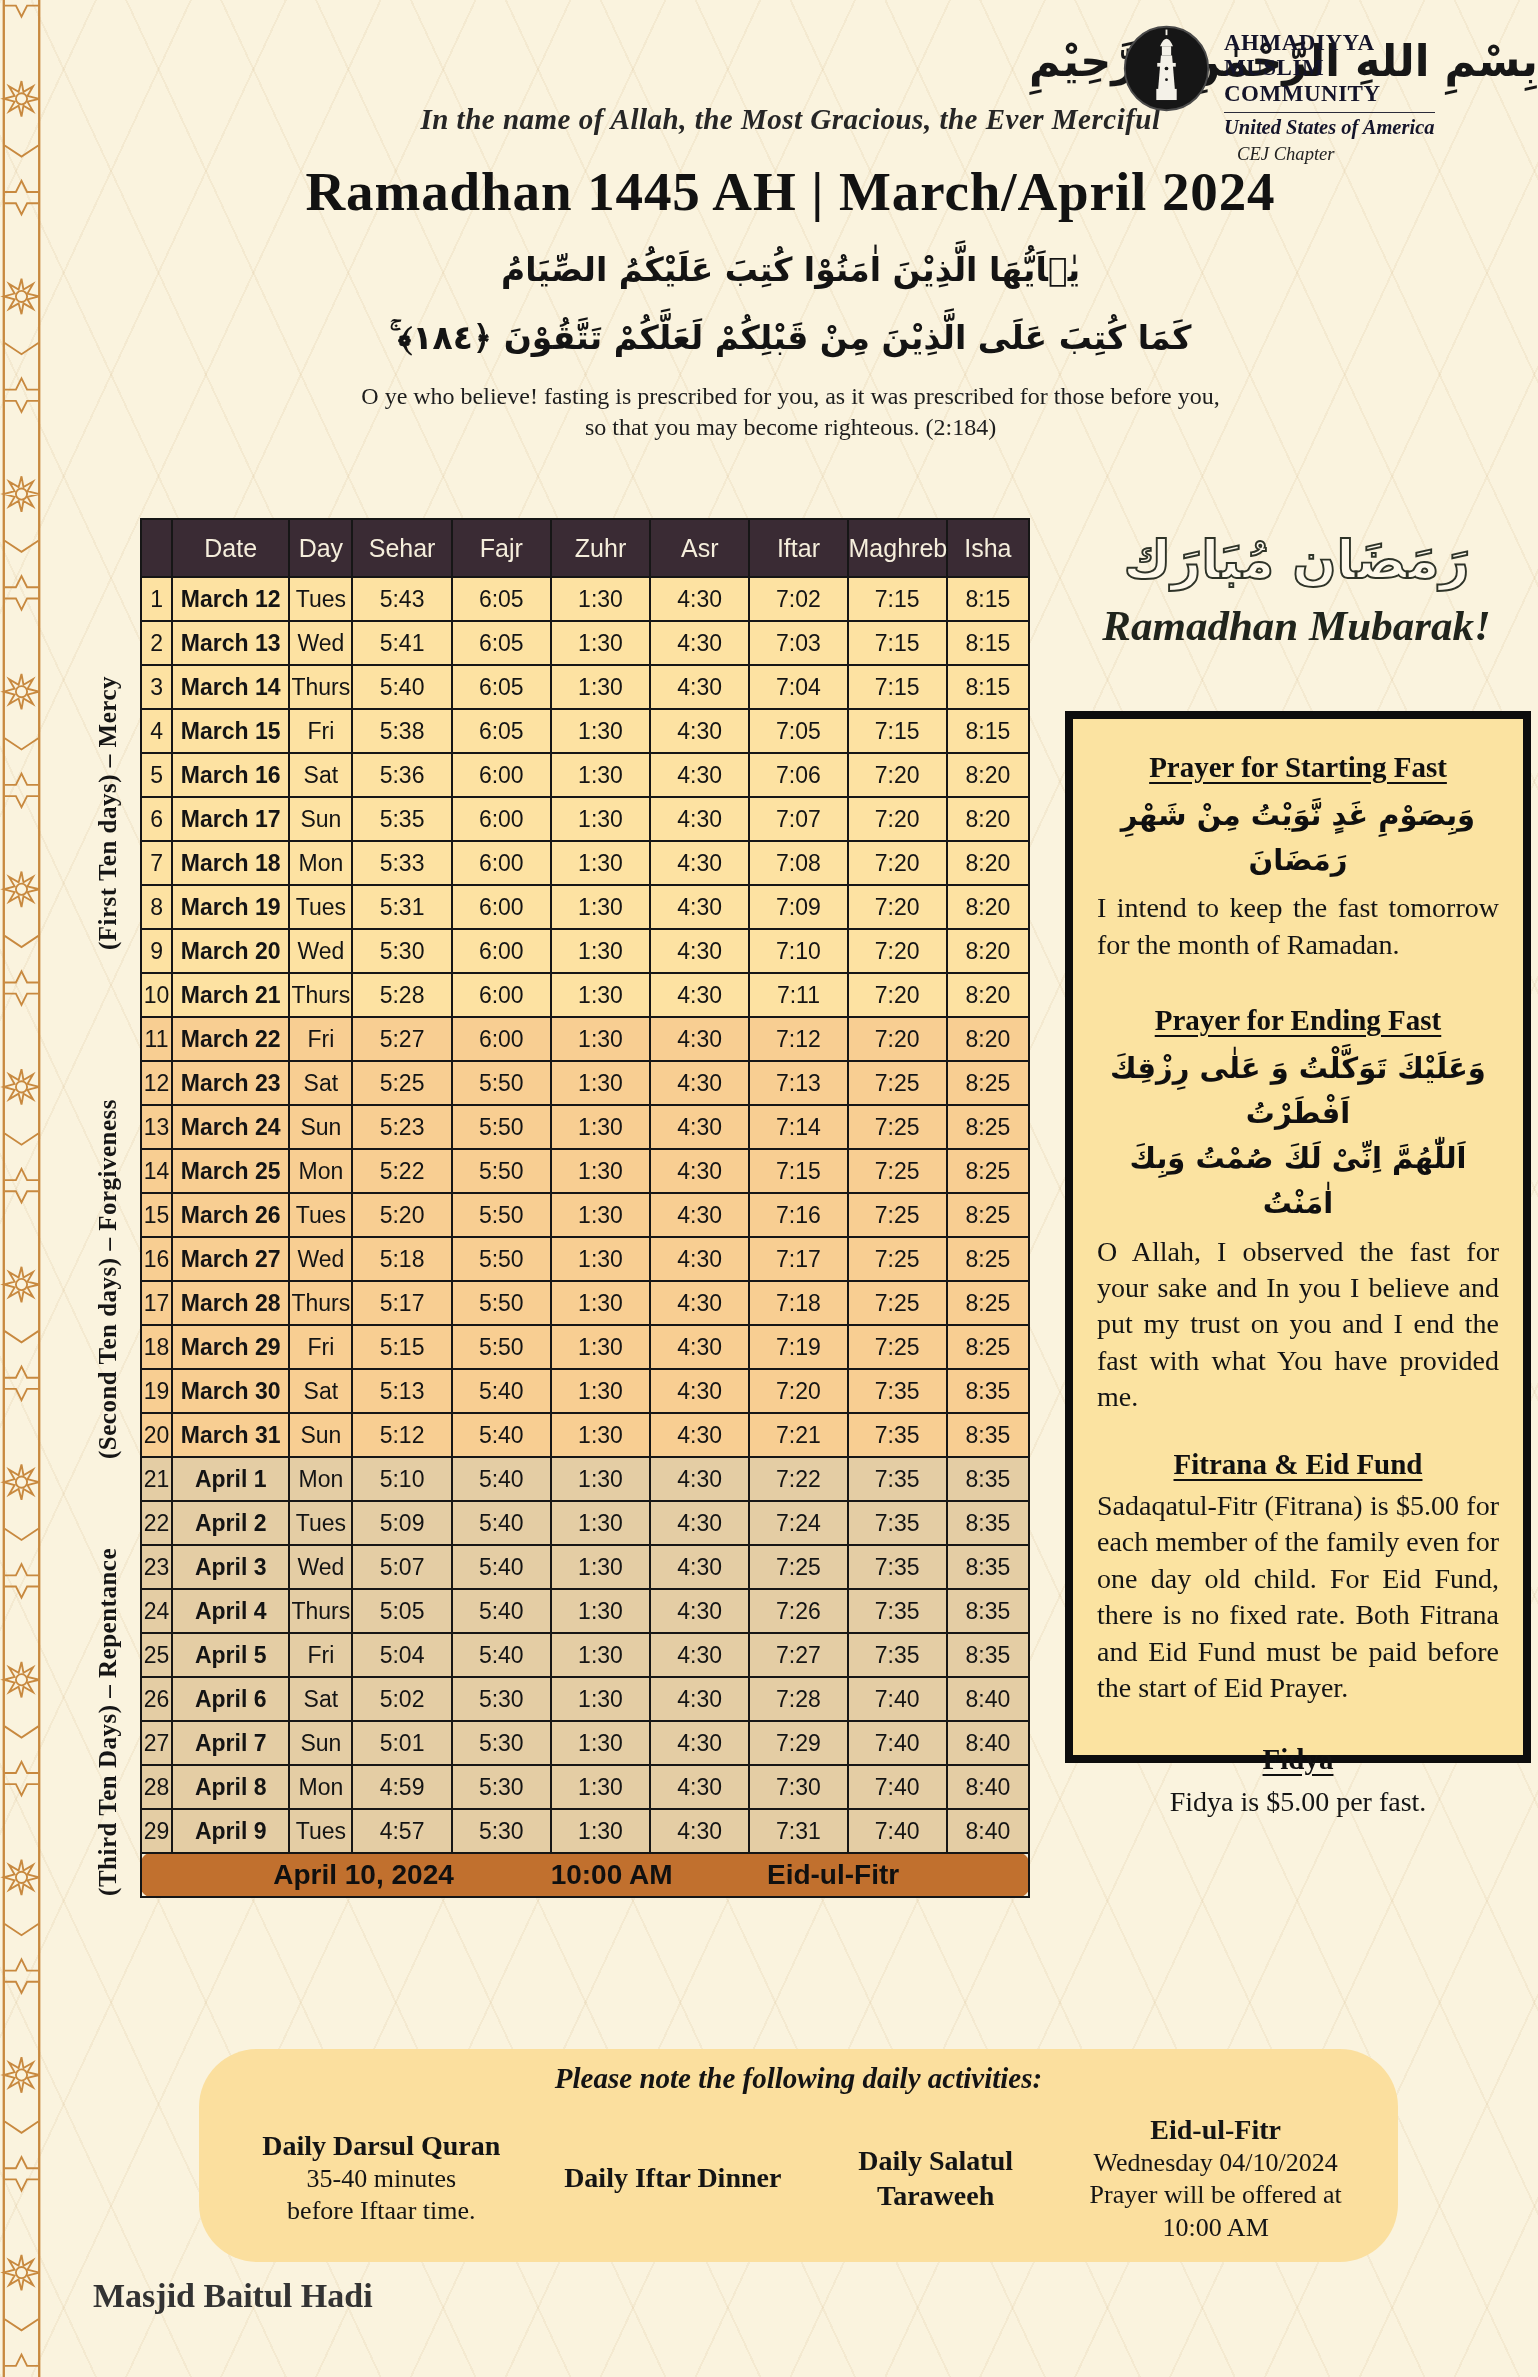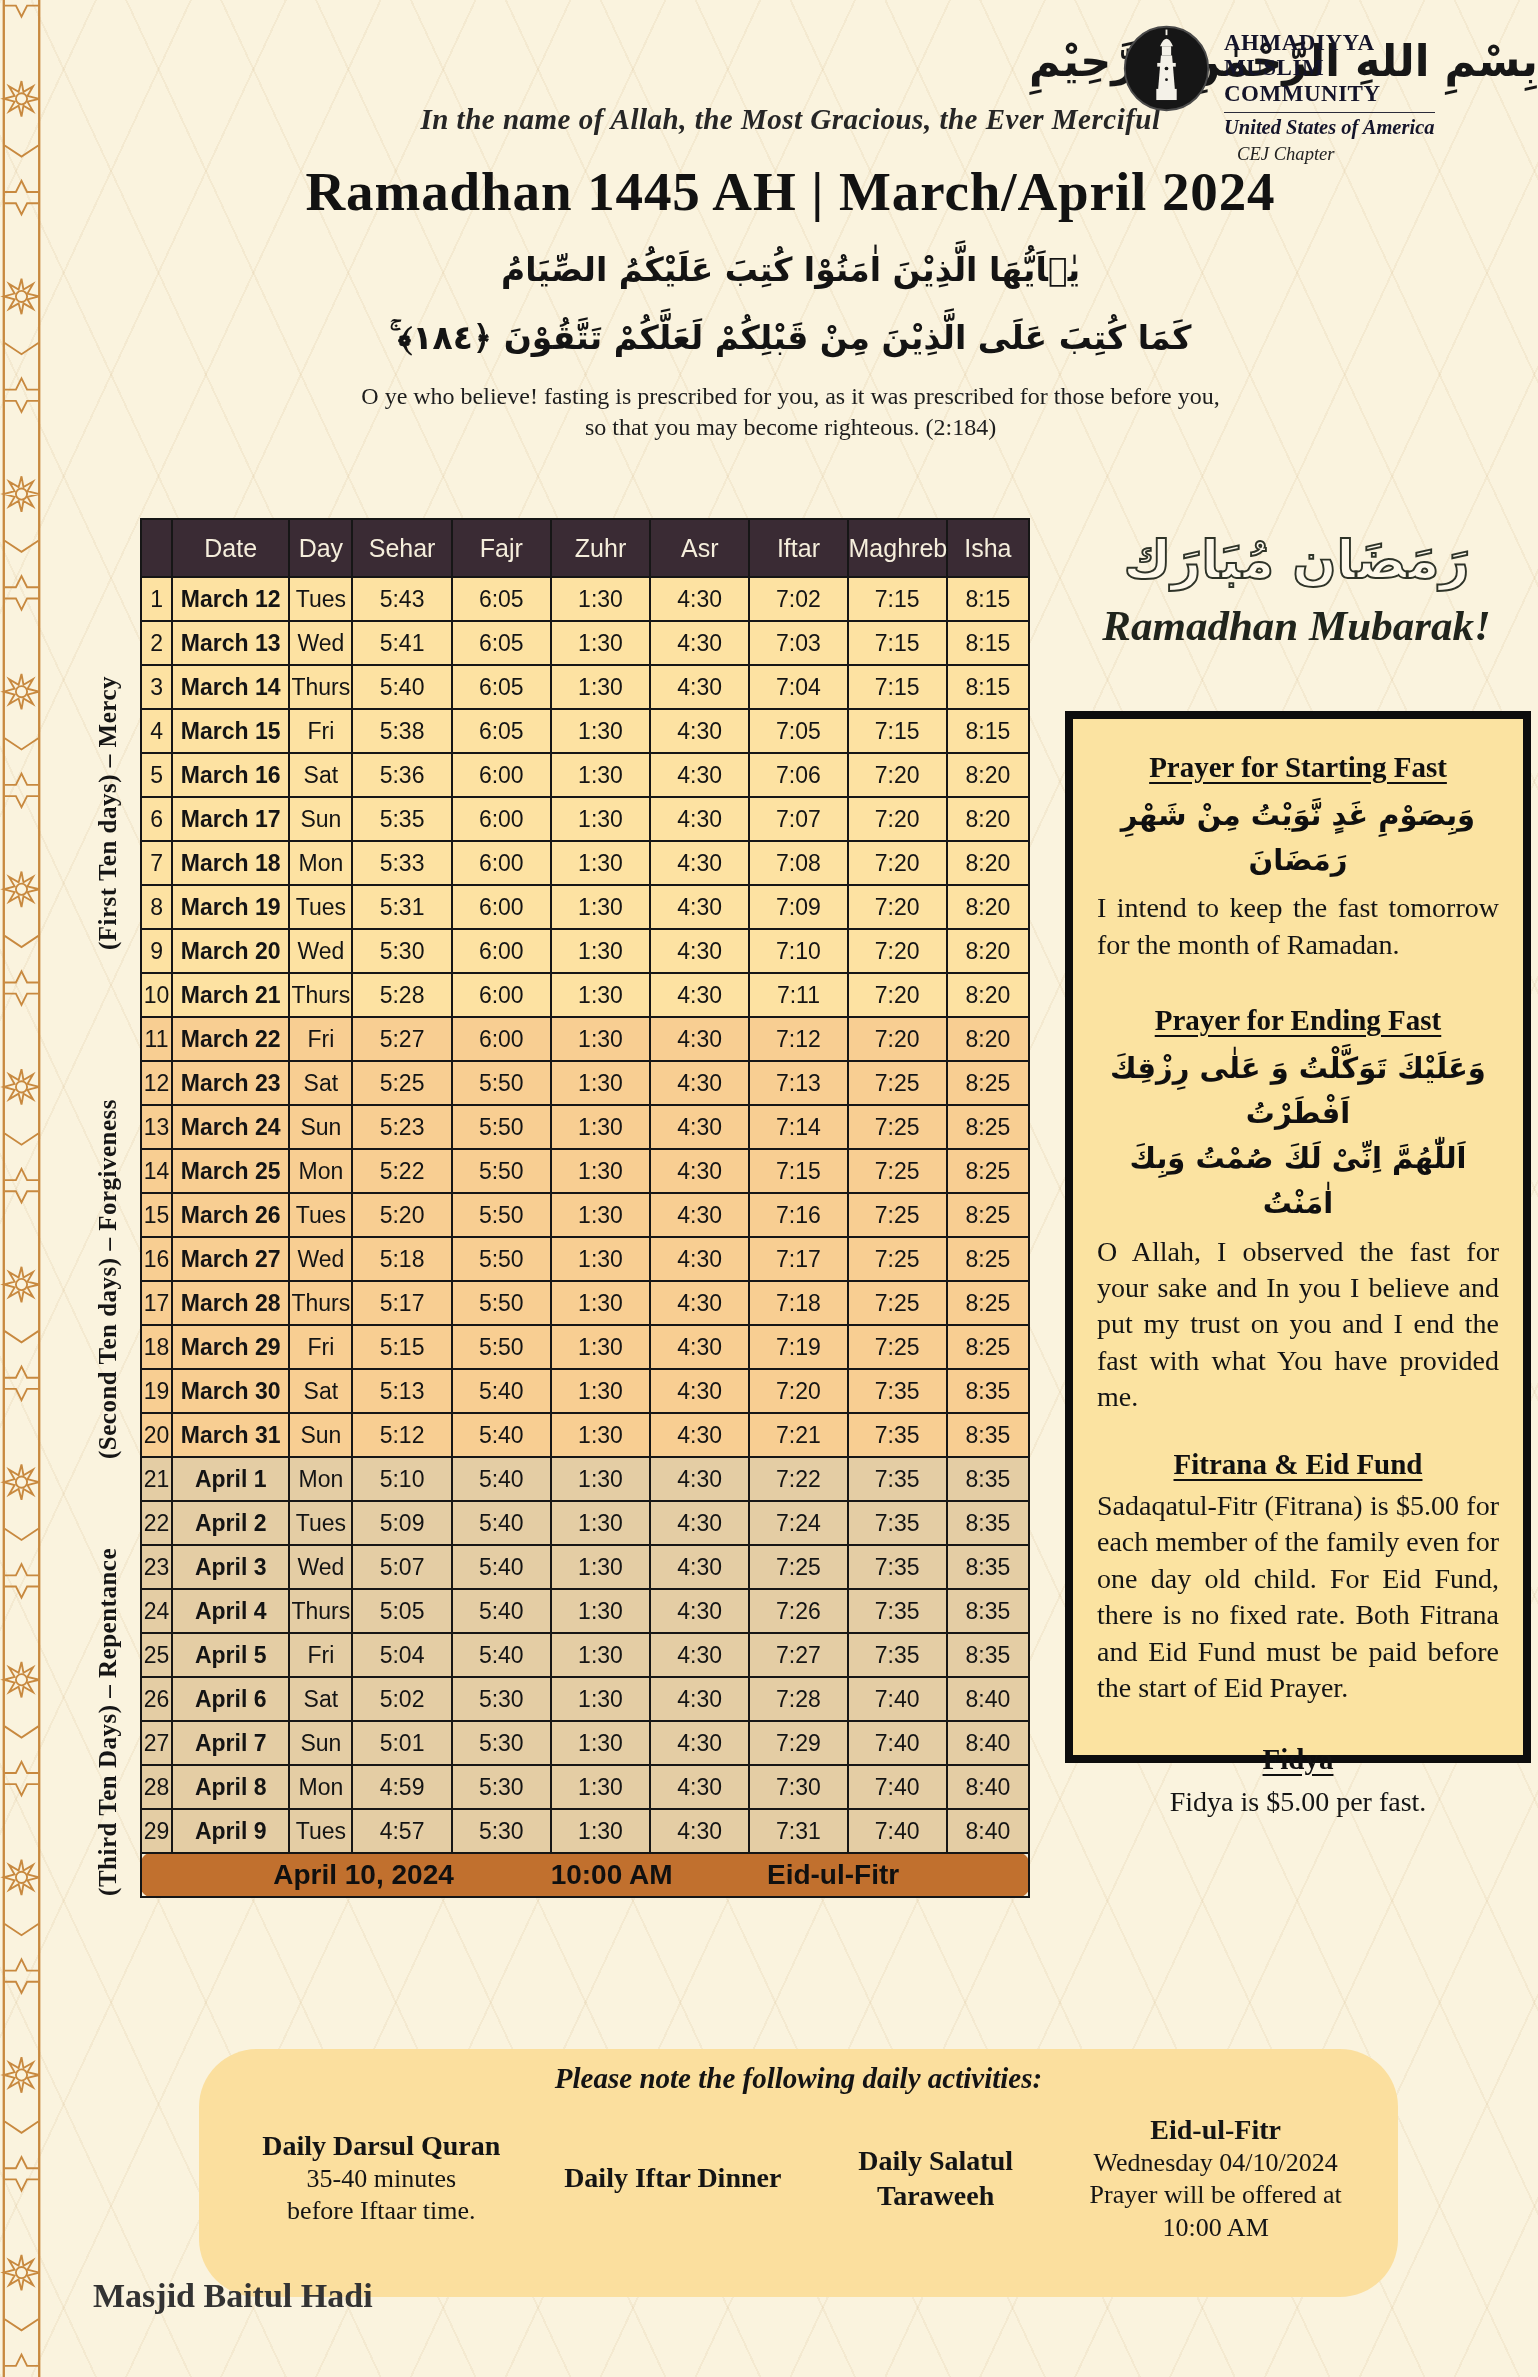--- a/index.html
+++ b/index.html
@@ -70,21 +70,21 @@
   .prayer-box{position:absolute;left:1065px;top:711px;width:466px;height:1052px;
     background:var(--panel-bg);border:8.4px solid #0d0d0d;padding:18.6px 24px;text-align:center;}
   .pb-title{font-size:29px;font-weight:bold;text-decoration:underline;
     text-underline-offset:4.7px;margin:13px 0 7.5px;color:#101010;}
   .pb-arabic{font-family:var(--arabic);font-size:29px;font-weight:bold;direction:rtl;
     line-height:1.55;margin:9.3px 0 7.5px;color:#101010;}
   .pb-text{font-size:28px;text-align:justify;line-height:1.3;color:#141414;}
   .pb-text.center{text-align:center;}
   .sp-a{margin-bottom:41px;} .sp-b{margin-bottom:32px;} .sp-c{margin-bottom:37px;}
   
-  .activities{position:absolute;left:199px;top:2049px;width:1199px;height:248px;
+  .activities{position:absolute;left:199px;top:2049px;width:1199px;height:213px;
     background:var(--activities-bg);border-radius:58px;padding:13px 28px 9.3px;}
   .act-title{text-align:center;font-style:italic;font-weight:bold;font-size:29px;color:#141414;}
   .act-row{display:flex;margin-top:9.3px;height:147px;align-items:stretch;}
   .act-col{display:flex;flex-direction:column;justify-content:center;text-align:center;
     padding:0 9.3px;}
   .act-0{flex:0 0 27%;} .act-1{flex:0 0 24%;} .act-2{flex:0 0 22%;} .act-3{flex:0 0 27%;}
   .act-divider{width:2.8px;background:#111;margin:1.9px 0;}
   .act-line{font-size:26px;line-height:1.25;color:#141414;}
   .act-line.bold{font-weight:bold;font-size:28px;}
   

